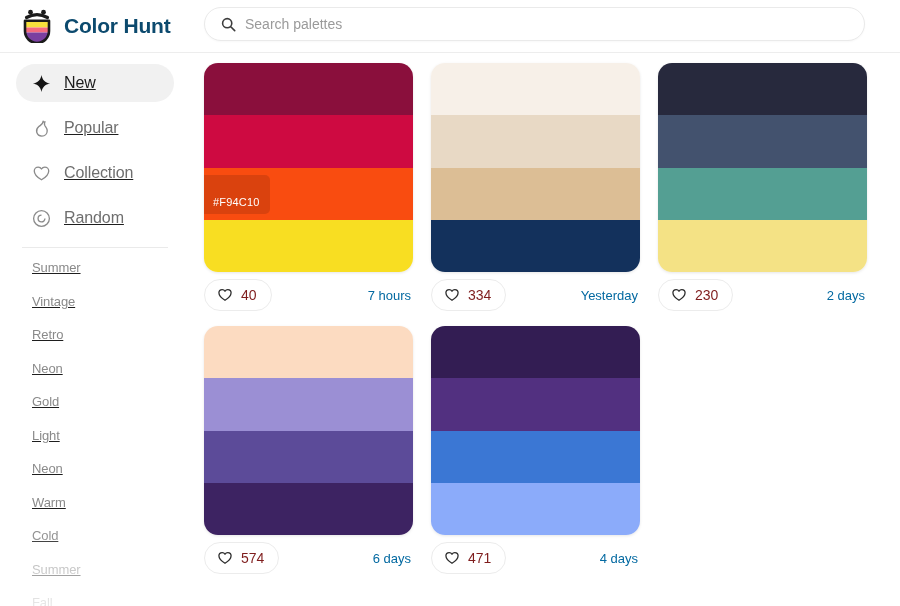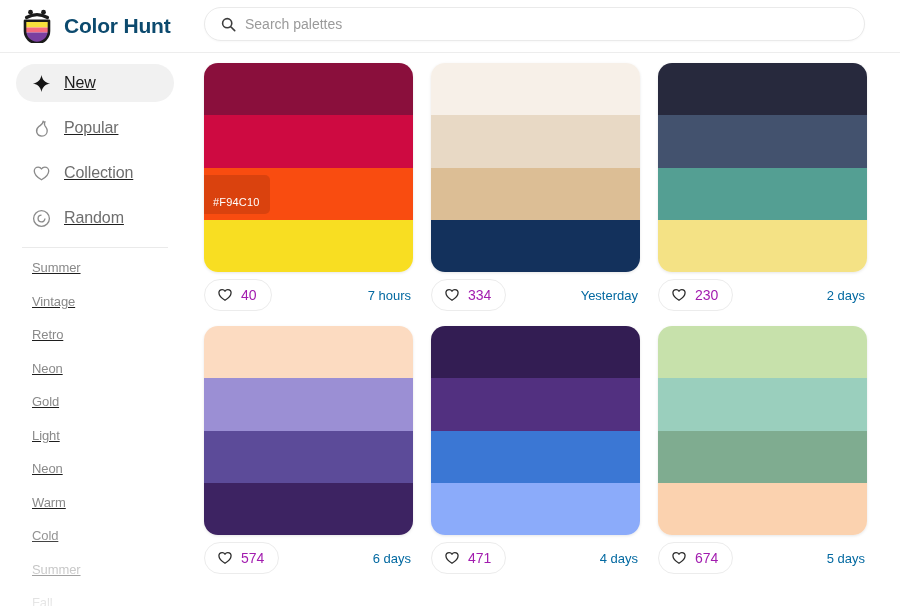--- a/index.html
+++ b/index.html
@@ -112,21 +112,21 @@
     height: 46px; display: flex; align-items: center;
     justify-content: space-between;
   }
   .like-btn {
     display: flex; align-items: center; gap: 8px;
     height: 32px; padding: 0 14px 0 12px;
     border: 1px solid #ececec; border-radius: 16px;
     background: #fff; cursor: pointer;
   }
   .heart-icon { width: 16px; height: 16px; display: block; flex: none; }
-  .like-count { font-size: 14px; color: #a21caf; }
+  .like-count { font-size: 14px; color: #7f1d1d; }
   .timestamp { font-size: 13px; color: #0369a1; padding-right: 2px; }
 </style>
 </head>
 <body>
 
 <div class="header">
   <div class="brand">
     <svg class="logo" viewBox="0 0 32 34">
       <defs>
         <clipPath id="cupClip">
@@ -286,31 +286,14 @@
         <div class="meta">
           <div class="like-btn">
             <svg class="heart-icon" viewBox="0 0 20 20">
               <path d="M10 16.6 C10 16.6 2.4 12.2 2.4 7.3 C2.4 4.9 4.3 3.2 6.5 3.2 C8 3.2 9.3 4 10 5.3 C10.7 4 12 3.2 13.5 3.2 C15.7 3.2 17.6 4.9 17.6 7.3 C17.6 12.2 10 16.6 10 16.6 Z" fill="none" stroke="#2b2b2b" stroke-width="1.6" stroke-linejoin="round"></path>
             </svg>
             <span class="like-count">471</span>
           </div>
           <span class="timestamp">4 days</span>
         </div>
       </div>
-      <div class="card">
-        <div class="swatches">
-          <div class="band" style="background: rgb(199, 225, 171);"></div>
-          <div class="band" style="background: rgb(154, 207, 189);"></div>
-          <div class="band" style="background: rgb(127, 172, 144);"></div>
-          <div class="band" style="background: rgb(251, 210, 175);"></div>
-        </div>
-        <div class="meta">
-          <div class="like-btn">
-            <svg class="heart-icon" viewBox="0 0 20 20">
-              <path d="M10 16.6 C10 16.6 2.4 12.2 2.4 7.3 C2.4 4.9 4.3 3.2 6.5 3.2 C8 3.2 9.3 4 10 5.3 C10.7 4 12 3.2 13.5 3.2 C15.7 3.2 17.6 4.9 17.6 7.3 C17.6 12.2 10 16.6 10 16.6 Z" fill="none" stroke="#2b2b2b" stroke-width="1.6" stroke-linejoin="round"></path>
-            </svg>
-            <span class="like-count">674</span>
-          </div>
-          <span class="timestamp">5 days</span>
-        </div>
-      </div>
     </div>
 </div>
 
 </body></html>

